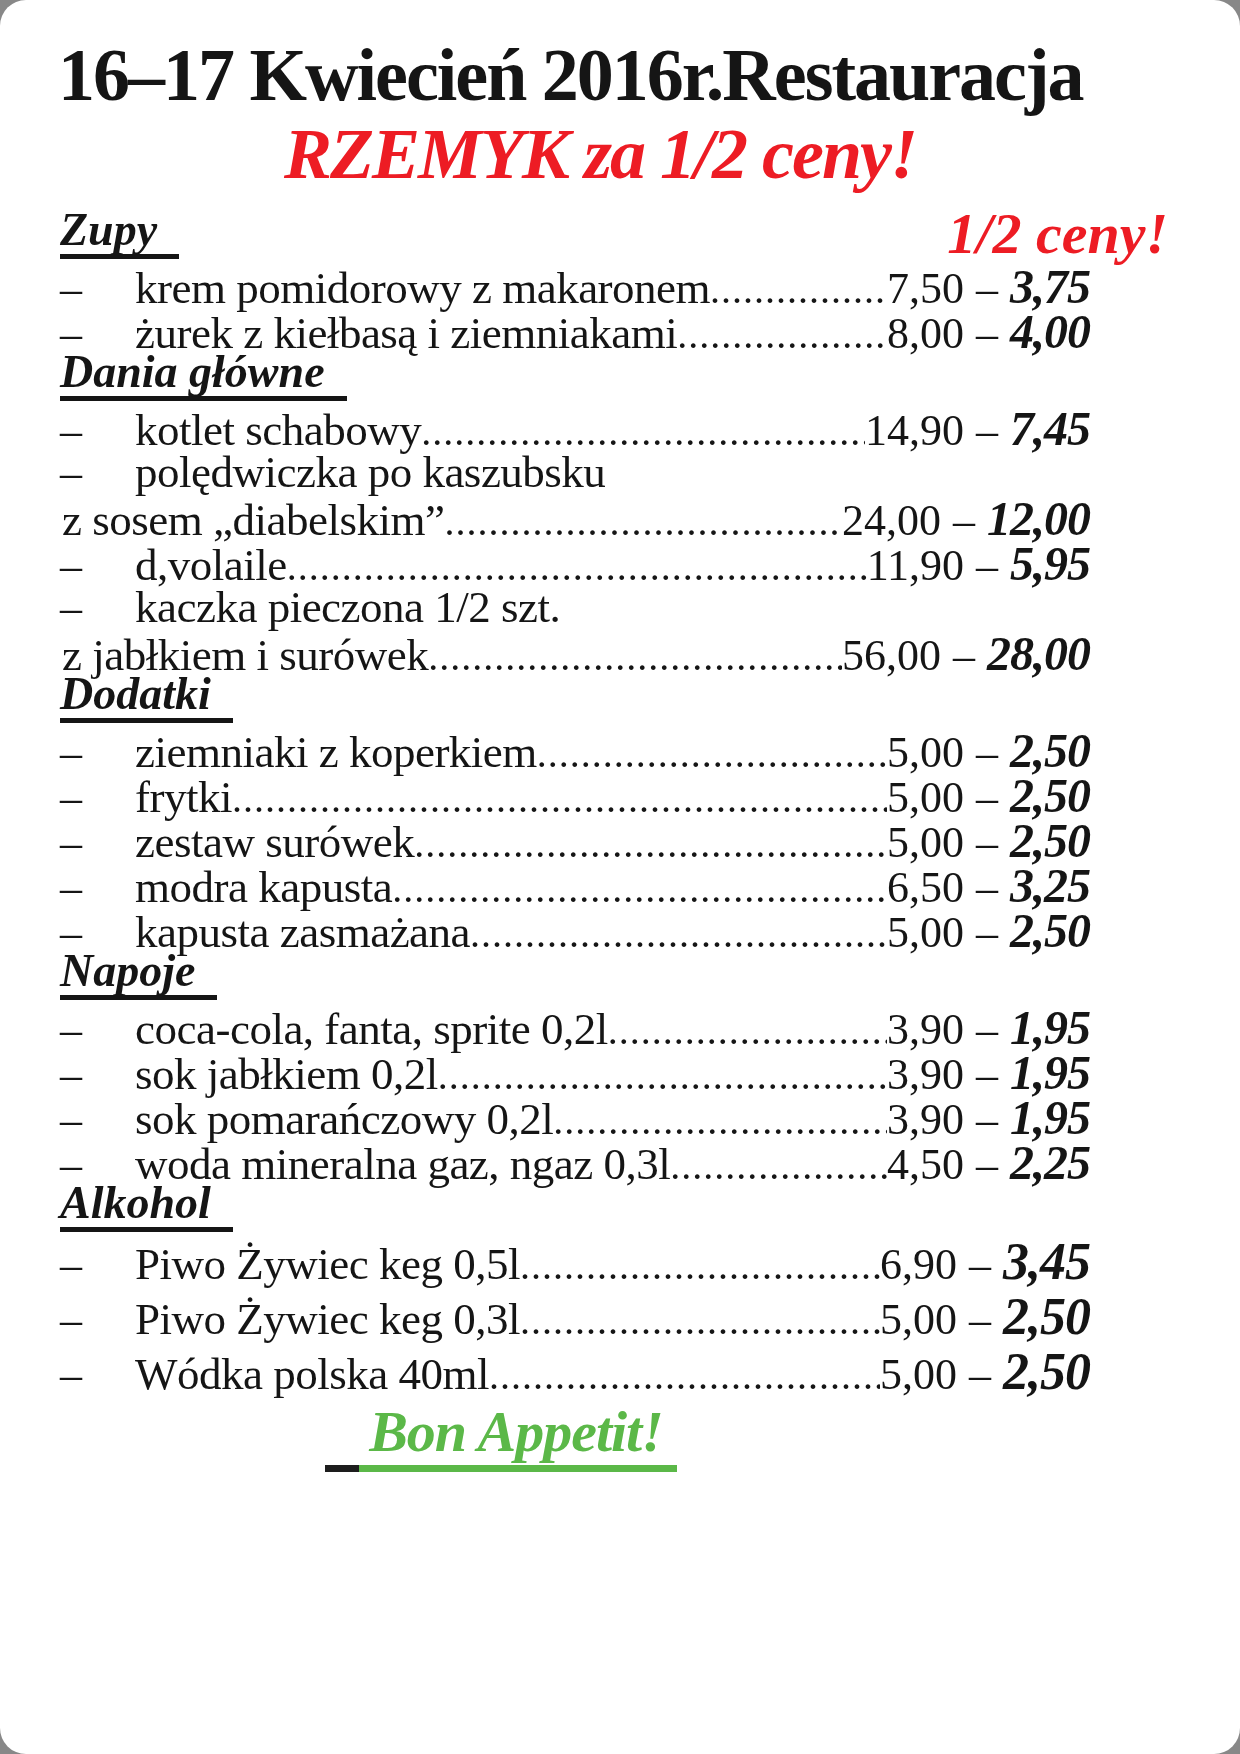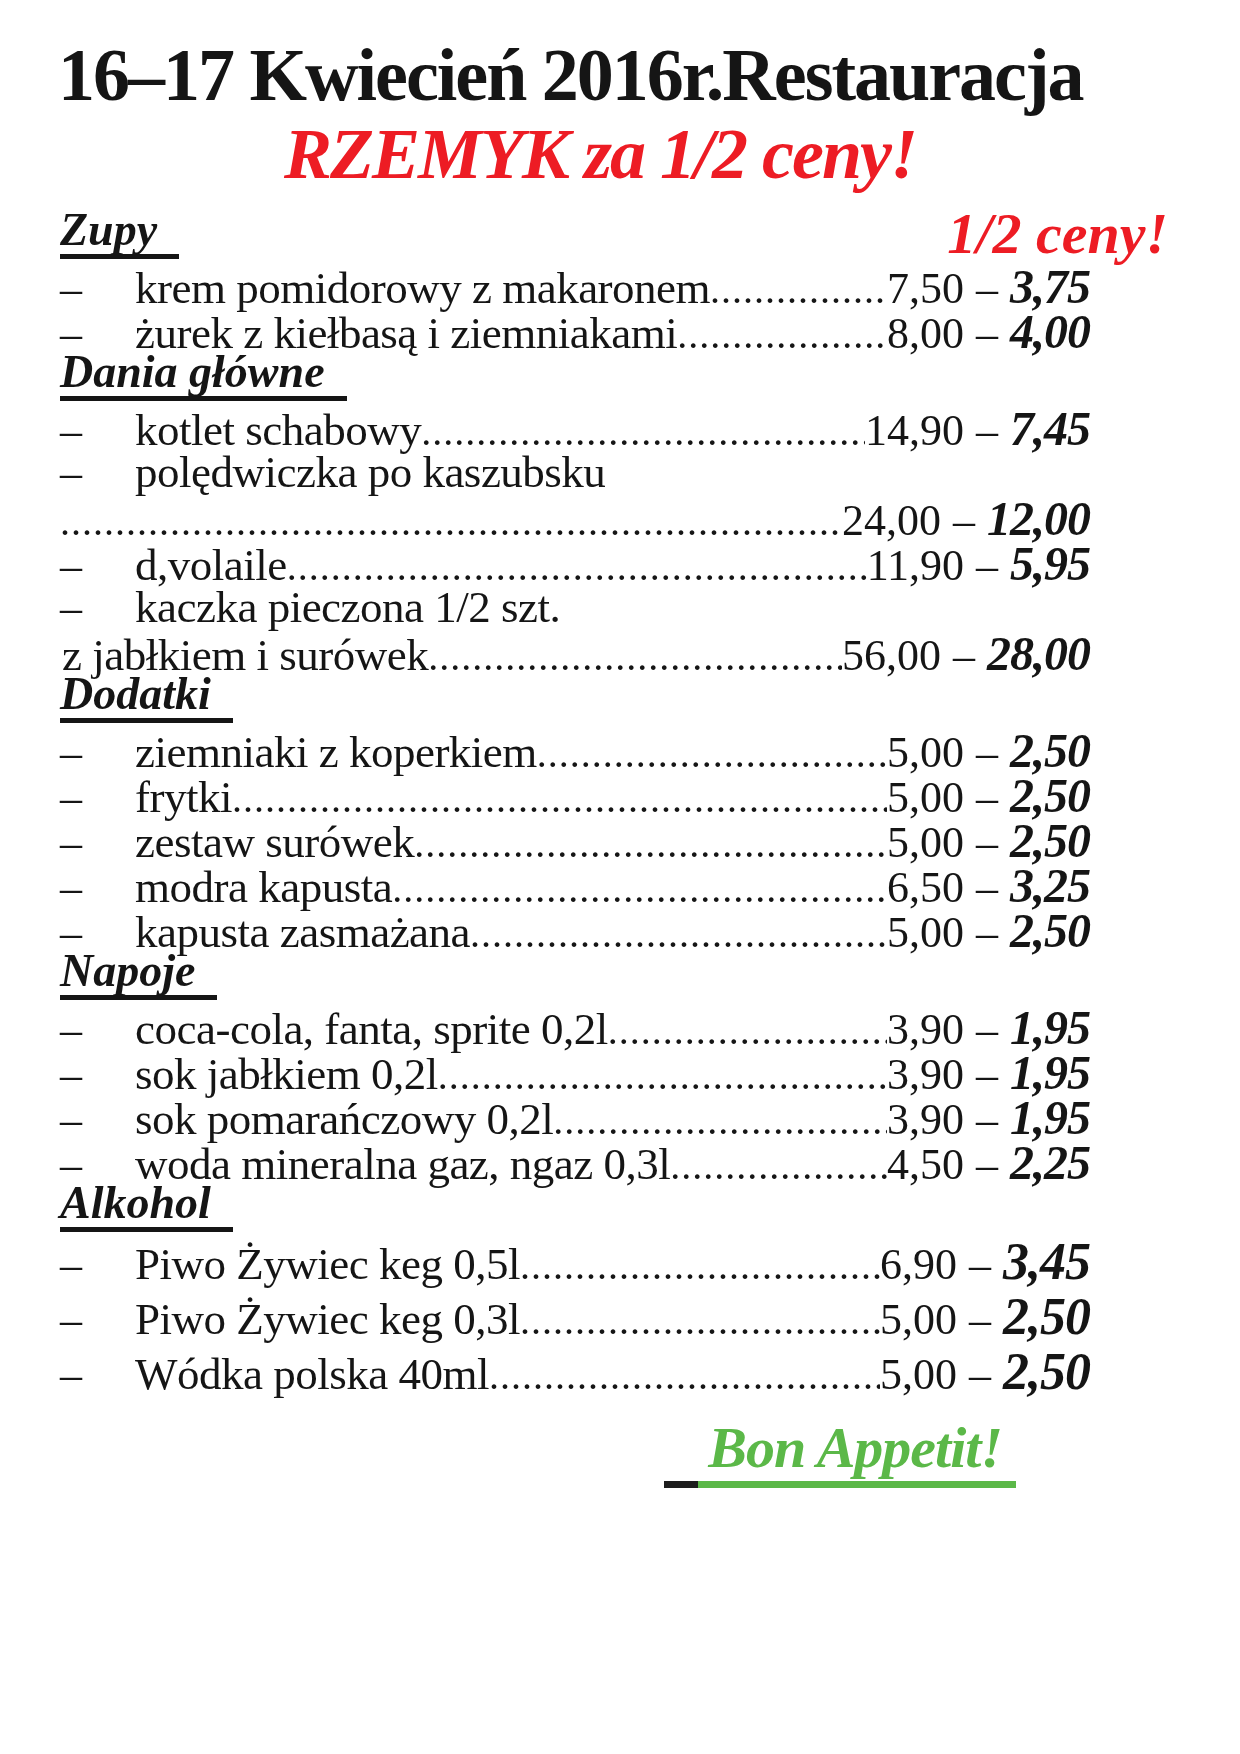--- a/index.html
+++ b/index.html
@@ -5,20 +5,21 @@
   :root{
     --red:#ed1c24;
     --green:#5bb848;
     --ink:#151515;
   }
   html,body{margin:0;padding:0;background:#888;}
   .page{
     width:1240px;height:1754px;background:#ffffff;position:relative;
     font-family:"Liberation Serif", serif;color:var(--ink);overflow:hidden;
     margin:0 auto;
+    border-radius:26px;
   }
   
   .title1{
     margin:36px 0 0 58px;
     font-size:74px;font-weight:bold;letter-spacing:-2px;white-space:nowrap;
     line-height:1.08;
   }
   .title2{
     width:1200px;text-align:center;
     font-size:72px;font-weight:bold;font-style:italic;color:var(--red);
@@ -48,21 +49,21 @@
   .dots{flex:1 1 auto;overflow:hidden;font-size:40px;}
   .dots::after{
     content:"..........................................................................................................................................................";
     letter-spacing:1px;
   }
   .old{flex:none;font-size:44px;}
   .sep{flex:none;font-size:44px;padding:0 12px;}
   .new{flex:none;font-size:48px;font-weight:bold;font-style:italic;letter-spacing:-1px;}
   .section:last-of-type .new{font-size:52px;}
   
-  .footer{width:1016px;text-align:right;margin-top:22px;}
+  .footer{width:1016px;text-align:center;margin-top:6px;}
   .footer-inner{
     position:relative;display:inline-block;
     border-bottom:7px solid var(--green);padding:0 14px 4px 30px;
   }
   .footer-text{
     color:var(--green);font-weight:bold;font-style:italic;font-size:58px;
     letter-spacing:-1px;line-height:1.0;
   }
   .footer-mark{
     position:absolute;left:-14px;bottom:-7px;width:34px;height:7px;background:#1d1d1d;
@@ -112,20 +113,21 @@
     <span class="sep">–</span>
     <span class="new">7,45</span>
   </div>
         <div class="row noprice">
     <span class="dash">–</span>
     <span class="name">polędwiczka po kaszubsku</span>
 
   </div>
         <div class="row cont">
 
+    <span class="name">z sosem „diabelskim”</span>
     <span class="dots"></span>
     <span class="old">24,00</span>
     <span class="sep">–</span>
     <span class="new">12,00</span>
   </div>
         <div class="row">
     <span class="dash">–</span>
     <span class="name">d,volaile</span>
     <span class="dots"></span>
     <span class="old">11,90</span>

